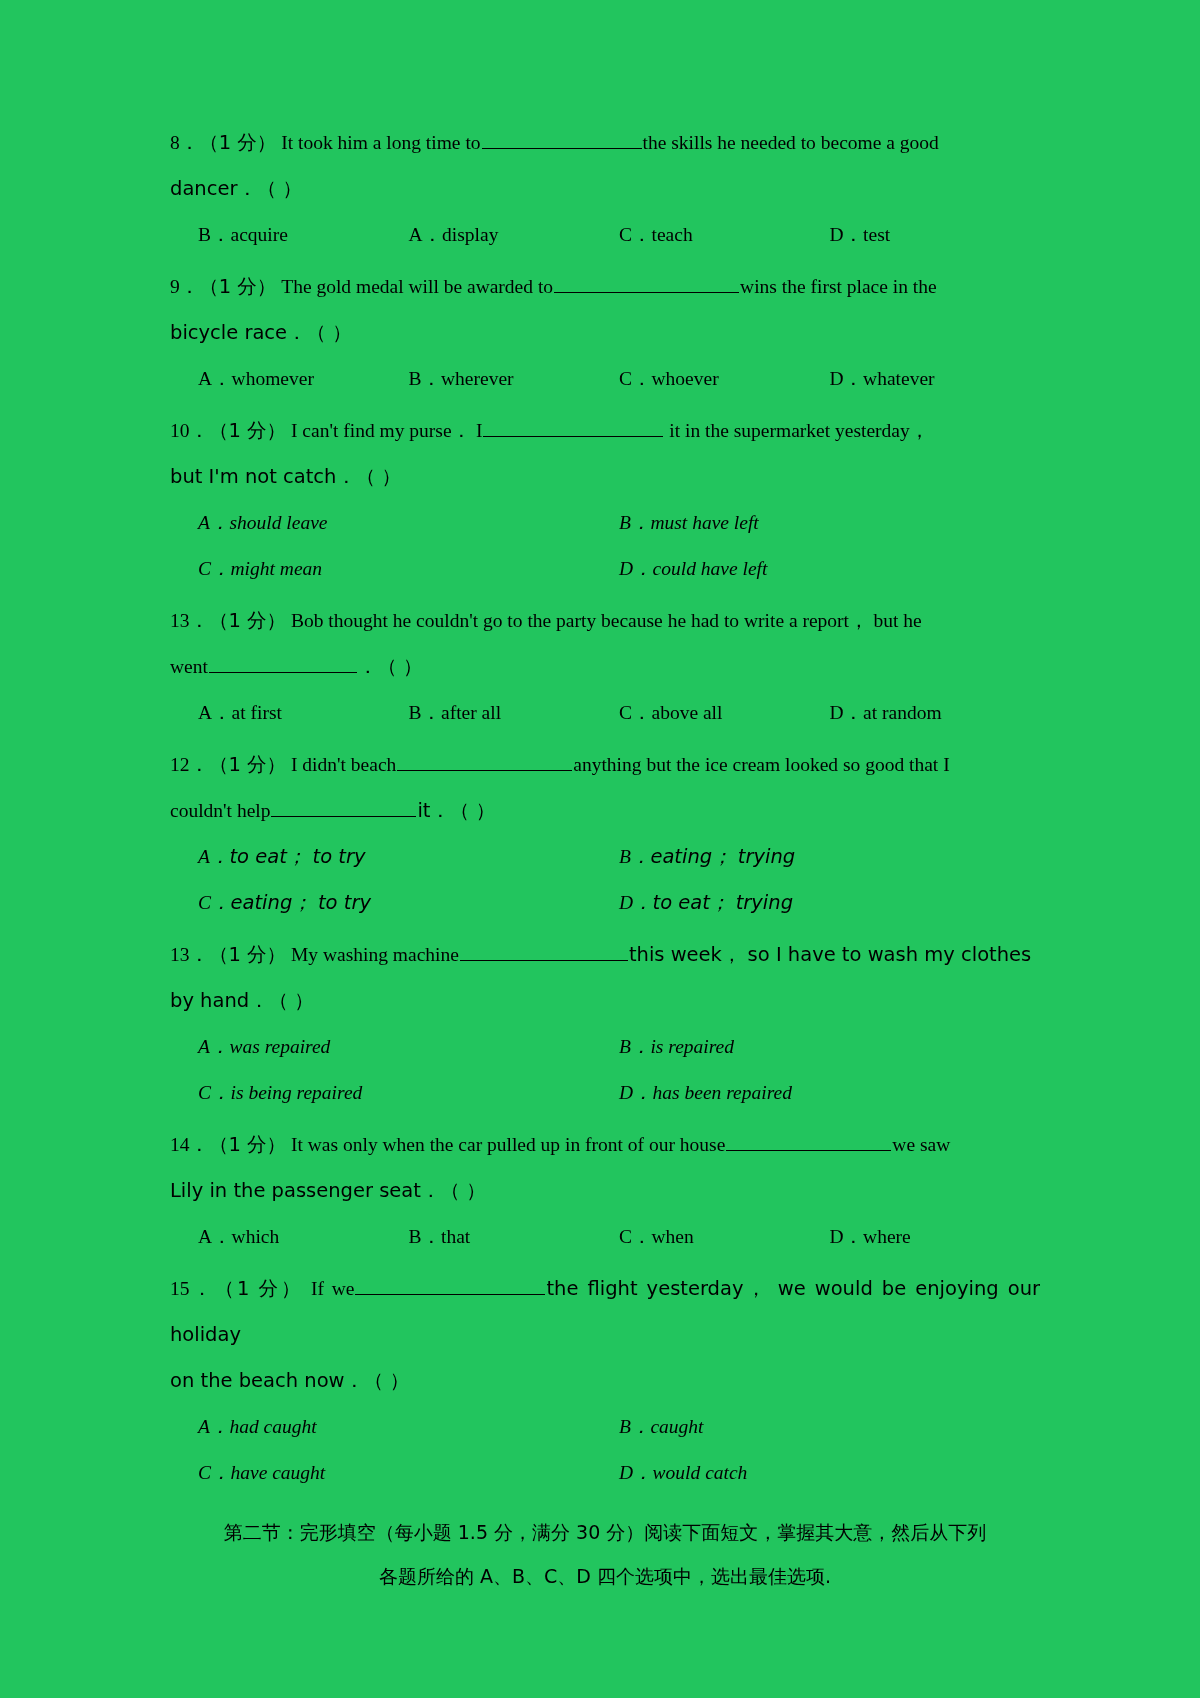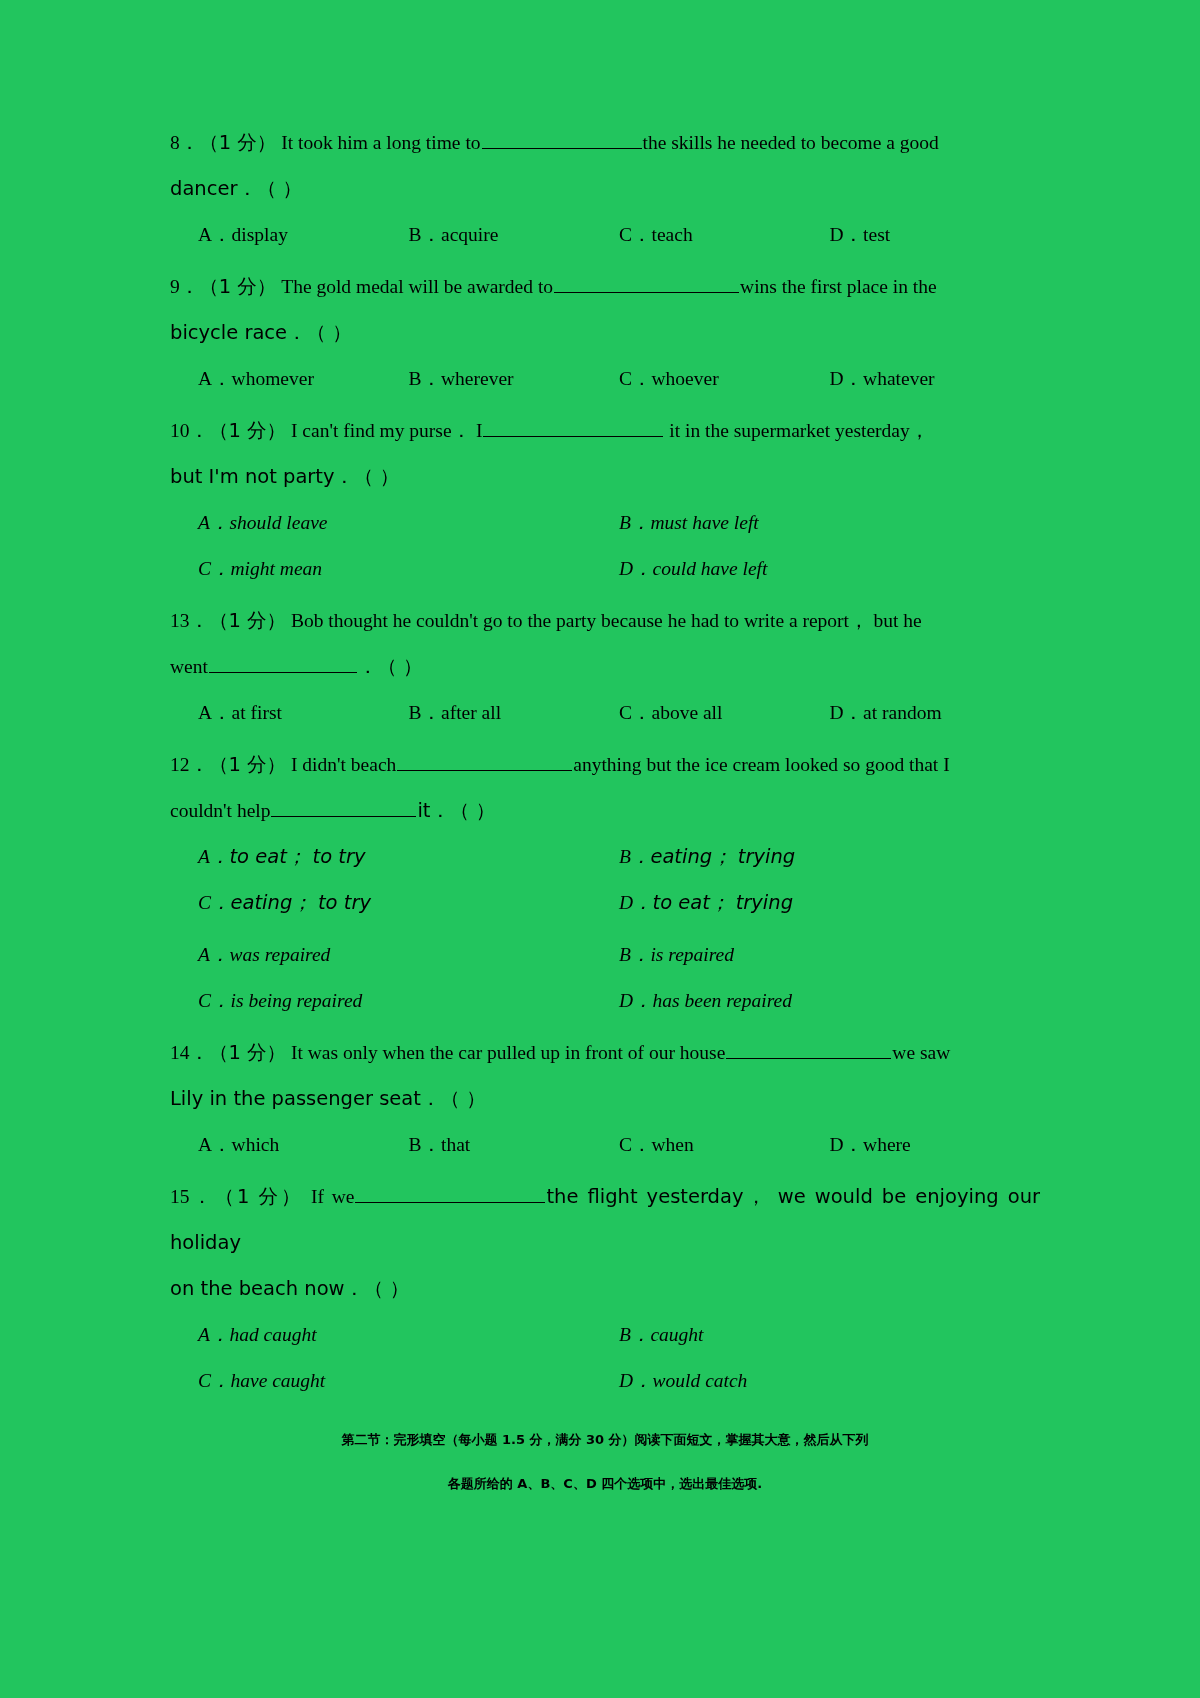--- a/index.html
+++ b/index.html
@@ -47,22 +47,22 @@
   }
   .opts.two > div {
     width: 50%;
     font-style: italic;
   }
   .opt-label {
     display: inline-block;
   }
   .section-note {
     font-family: "Liberation Sans", sans-serif;
-    font-weight: bold;
-    font-size: 13px;
+    font-weight: normal;
+    font-size: 19px;
     line-height: 44px;
     margin-top: 14px;
     text-align: justify;
   }
   .cn {
     font-family: "DejaVu Sans", sans-serif;
     text-align: center;
   }
 </style>
 </head>
@@ -70,22 +70,22 @@
 
 <div class="page">
 
   <div class="q">
     <div class="stem">
       <span class="num"><span>8</span>．<span class="cn">（1 分）</span></span>
       <span>It took him a long time to</span><span class="blank" style="width:160px"></span><span>the skills he needed to become a good</span>
       <div><span class="cn">dancer．（        ）</span></div>
     </div>
     <div class="opts four">
+      <div><span class="opt-label">B．</span><span>acquire</span></div>
       <div><span class="opt-label">A．</span><span>display</span></div>
-      <div><span class="opt-label">B．</span><span>acquire</span></div>
       <div><span class="opt-label">C．</span><span>teach</span></div>
       <div><span class="opt-label">D．</span><span>test</span></div>
     </div>
   </div>
 
   <div class="q">
     <div class="stem">
       <span class="num"><span>9</span>．<span class="cn">（1 分）</span></span>
       <span>The gold medal will be awarded to</span><span class="blank" style="width:185px"></span><span>wins the first place in the</span>
       <div><span class="cn">bicycle race．（        ）</span></div>
@@ -95,21 +95,21 @@
       <div><span class="opt-label">B．</span><span>wherever</span></div>
       <div><span class="opt-label">C．</span><span>whoever</span></div>
       <div><span class="opt-label">D．</span><span>whatever</span></div>
     </div>
   </div>
 
   <div class="q">
     <div class="stem">
       <span class="num"><span>10</span>．<span class="cn">（1 分）</span></span>
       <span>I can't find my purse． I</span><span class="blank" style="width:180px"></span> <span>it in the supermarket yesterday，</span>
-      <div><span class="cn">but I'm not party．（        ）</span></div>
+      <div><span class="cn">but I'm not catch．（        ）</span></div>
     </div>
     <div class="opts two">
       <div><span class="opt-label">A．</span><span>should leave</span></div>
       <div><span class="opt-label">B．</span><span>must have left</span></div>
     </div>
     <div class="opts two">
       <div><span class="opt-label">C．</span><span>might mean</span></div>
       <div><span class="opt-label">D．</span><span>could have left</span></div>
     </div>
   </div>
@@ -138,20 +138,25 @@
       <div><span class="opt-label">A．</span><span class="cn">to eat； to try</span></div>
       <div><span class="opt-label">B．</span><span class="cn">eating； trying</span></div>
     </div>
     <div class="opts two">
       <div><span class="opt-label">C．</span><span class="cn">eating； to try</span></div>
       <div><span class="opt-label">D．</span><span class="cn">to eat； trying</span></div>
     </div>
   </div>
 
   <div class="q">
+    <div class="stem">
+      <span class="num"><span>13</span>．<span class="cn">（1 分）</span></span>
+      <span>My washing machine</span><span class="blank" style="width:168px"></span><span class="cn">this week， so I have to wash my clothes</span>
+      <div><span class="cn">by hand．（        ）</span></div>
+    </div>
     <div class="opts two">
       <div><span class="opt-label">A．</span><span>was repaired</span></div>
       <div><span class="opt-label">B．</span><span>is repaired</span></div>
     </div>
     <div class="opts two">
       <div><span class="opt-label">C．</span><span>is being repaired</span></div>
       <div><span class="opt-label">D．</span><span>has been repaired</span></div>
     </div>
   </div>
 

